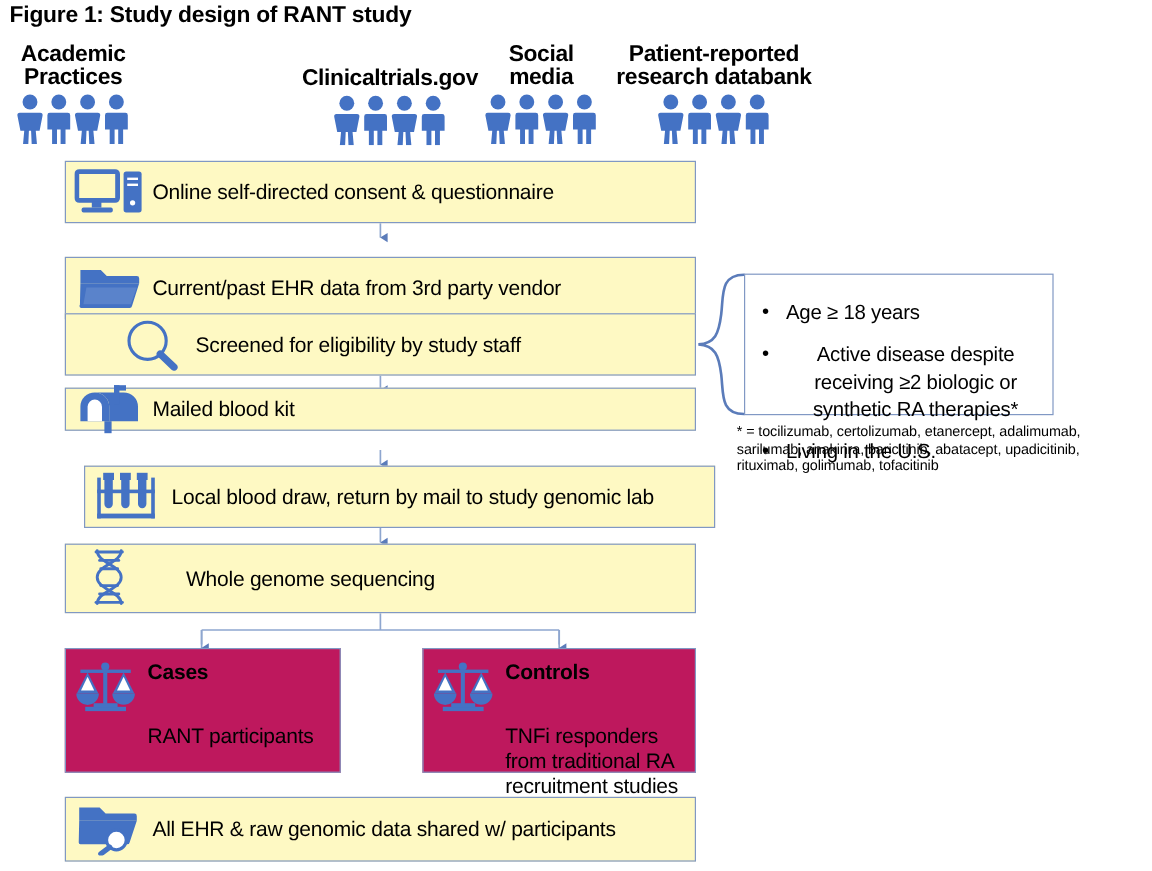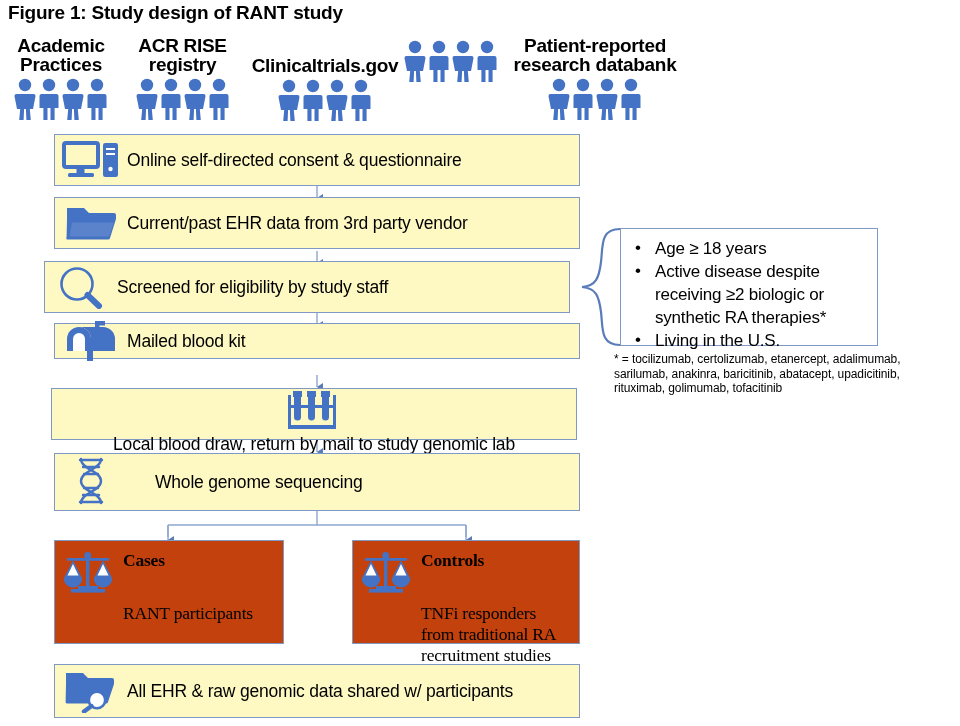--- a/index.html
+++ b/index.html
@@ -68,22 +68,21 @@
     line-height: 22px;
     letter-spacing: -0.2px;
     white-space: nowrap;
   }
 
   
   .outcome-box {
     position: absolute;
     box-sizing: border-box;
     border: 1.4px solid #8098c4;
-    background: #c2410c;
-    font-family: Liberation Serif, serif;
+    background: #be185d;
   }
   .outcome-inner {
     display: flex;
     align-items: flex-start;
     padding-top: 9px;
   }
   .outcome-text {
     font-size: 17.5px;
     line-height: 21px;
     letter-spacing: -0.2px;
@@ -110,20 +109,21 @@
     padding: 8px 6px 6px 10px;
     list-style: none;
   }
   .criteria-list li {
     position: relative;
     font-size: 17px;
     line-height: 23px;
     letter-spacing: -0.2px;
     padding-left: 24px;
     margin-bottom: 0px;
+    margin-top: 12px;
   }
   .criteria-list li::before {
     content: "\2022";
     position: absolute;
     left: 4px;
     top: -1px;
     font-size: 17px;
   }
   .footnote {
     position: absolute;
@@ -162,58 +162,42 @@
           <path d="M28.5 16h15a2 2 0 0 1 2 2v12h-3.9v12h-4.1V30h-3v12h-4.1V30H26.5V18a2 2 0 0 1 2-2z"></path>
           <circle cx="60" cy="7" r="6.2"></circle>
           <path d="M51.5 16h17a2 2 0 0 1 2 2.2L68 31h-3.2l1 11h-4.4l-0.5-11h-1.8L58.6 42h-4.4l1-11H52l-2.5-12.8A2 2 0 0 1 51.5 16z"></path>
           <circle cx="84" cy="7" r="6.2"></circle>
           <path d="M76.5 16h15a2 2 0 0 1 2 2v12h-3.9v12h-4.1V30h-3v12h-4.1V30H74.5V18a2 2 0 0 1 2-2z"></path>
         </g>
       </svg>
     </span>
   </div>
 
-  <div class="source-col" style="left:130px; top:36px; width:105px;">
-    <div class="source-label" style="white-space:pre-line;">ACR RISE
-registry</div>
-    <span class="people-icon">
-      <svg width="96" height="42" viewBox="0 0 96 42" xmlns="http://www.w3.org/2000/svg">
-        <g fill="#4472c4">
-          <circle cx="12" cy="7" r="6.2"></circle>
-          <path d="M3.5 16h17a2 2 0 0 1 2 2.2L20 31h-3.2l1 11h-4.4l-0.5-11h-1.8L10.6 42H6.2l1-11H4L1.5 18.2A2 2 0 0 1 3.5 16z"></path>
-          <circle cx="36" cy="7" r="6.2"></circle>
-          <path d="M28.5 16h15a2 2 0 0 1 2 2v12h-3.9v12h-4.1V30h-3v12h-4.1V30H26.5V18a2 2 0 0 1 2-2z"></path>
-          <circle cx="60" cy="7" r="6.2"></circle>
-          <path d="M51.5 16h17a2 2 0 0 1 2 2.2L68 31h-3.2l1 11h-4.4l-0.5-11h-1.8L58.6 42h-4.4l1-11H52l-2.5-12.8A2 2 0 0 1 51.5 16z"></path>
-          <circle cx="84" cy="7" r="6.2"></circle>
-          <path d="M76.5 16h15a2 2 0 0 1 2 2v12h-3.9v12h-4.1V30h-3v12h-4.1V30H74.5V18a2 2 0 0 1 2-2z"></path>
-        </g>
-      </svg>
-    </span>
-  </div>
 
   <div class="source-col" style="left:240px; top:56px; width:170px;">
     <div class="source-label" style="white-space:pre-line;">Clinicaltrials.gov</div>
     <span class="people-icon">
       <svg width="96" height="42" viewBox="0 0 96 42" xmlns="http://www.w3.org/2000/svg">
         <g fill="#4472c4">
           <circle cx="12" cy="7" r="6.2"></circle>
           <path d="M3.5 16h17a2 2 0 0 1 2 2.2L20 31h-3.2l1 11h-4.4l-0.5-11h-1.8L10.6 42H6.2l1-11H4L1.5 18.2A2 2 0 0 1 3.5 16z"></path>
           <circle cx="36" cy="7" r="6.2"></circle>
           <path d="M28.5 16h15a2 2 0 0 1 2 2v12h-3.9v12h-4.1V30h-3v12h-4.1V30H26.5V18a2 2 0 0 1 2-2z"></path>
           <circle cx="60" cy="7" r="6.2"></circle>
           <path d="M51.5 16h17a2 2 0 0 1 2 2.2L68 31h-3.2l1 11h-4.4l-0.5-11h-1.8L58.6 42h-4.4l1-11H52l-2.5-12.8A2 2 0 0 1 51.5 16z"></path>
           <circle cx="84" cy="7" r="6.2"></circle>
           <path d="M76.5 16h15a2 2 0 0 1 2 2v12h-3.9v12h-4.1V30h-3v12h-4.1V30H74.5V18a2 2 0 0 1 2-2z"></path>
         </g>
       </svg>
     </span>
   </div>
 
   <div class="source-col" style="left:403px; top:36px; width:96px;">
+    <div class="source-label" style="white-space:pre-line;">Social
+media</div>
     <span class="people-icon">
       <svg width="96" height="42" viewBox="0 0 96 42" xmlns="http://www.w3.org/2000/svg">
         <g fill="#4472c4">
           <circle cx="12" cy="7" r="6.2"></circle>
           <path d="M3.5 16h17a2 2 0 0 1 2 2.2L20 31h-3.2l1 11h-4.4l-0.5-11h-1.8L10.6 42H6.2l1-11H4L1.5 18.2A2 2 0 0 1 3.5 16z"></path>
           <circle cx="36" cy="7" r="6.2"></circle>
           <path d="M28.5 16h15a2 2 0 0 1 2 2v12h-3.9v12h-4.1V30h-3v12h-4.1V30H26.5V18a2 2 0 0 1 2-2z"></path>
           <circle cx="60" cy="7" r="6.2"></circle>
           <path d="M51.5 16h17a2 2 0 0 1 2 2.2L68 31h-3.2l1 11h-4.4l-0.5-11h-1.8L58.6 42h-4.4l1-11H52l-2.5-12.8A2 2 0 0 1 51.5 16z"></path>
           <circle cx="84" cy="7" r="6.2"></circle>
@@ -273,32 +257,32 @@
         <rect x="6" y="33" width="26" height="4" rx="1.6" fill="#4472c4"></rect>
         <rect x="41" y="3" width="15" height="34" rx="2.2" fill="#4472c4"></rect>
         <rect x="44" y="8" width="9" height="2" fill="#ffffff"></rect>
         <rect x="44" y="13" width="9" height="2" fill="#ffffff"></rect>
         <circle cx="48.5" cy="29" r="2.2" fill="#ffffff"></circle>
       </svg>
     </span>
     <span class="flow-label">Online self-directed consent &amp; questionnaire</span>
   </div>
 
-  <div class="flow-box" style="left:54px; top:197px; width:526px; height:52px;">
+  <div class="flow-box" style="left:54px; top:214px; width:526px; height:52px;">
     <span class="bicon" style="width:72px;">
       <svg width="54" height="40" viewBox="0 0 54 40" xmlns="http://www.w3.org/2000/svg">
         <path d="M3 5h17l5 5h25a2 2 0 0 1 2 2v4H3z" fill="#4472c4"></path>
         <path d="M3 16h49l-6 19a2 2 0 0 1-2 1.6H4A1.6 1.6 0 0 1 2.6 34z" fill="#4472c4"></path>
         <path d="M8 19.5h42l-5 14H5.5z" fill="#ffffff" opacity="0.12"></path>
       </svg>
     </span>
     <span class="flow-label">Current/past EHR data from 3rd party vendor</span>
   </div>
 
-  <div class="flow-box" style="left:44px; top:261px; width:526px; height:52px;">
+  <div class="flow-box" style="left:54px; top:261px; width:526px; height:52px;padding-left:36px;">
     <span class="bicon" style="width:72px;">
       <svg width="52" height="44" viewBox="0 0 52 44" xmlns="http://www.w3.org/2000/svg">
         <circle cx="22" cy="19" r="15.5" fill="none" stroke="#4472c4" stroke-width="2.6"></circle>
         <line x1="32.5" y1="30" x2="44" y2="41" stroke="#4472c4" stroke-width="6" stroke-linecap="round"></line>
       </svg>
     </span>
     <span class="flow-label">Screened for eligibility by study staff</span>
   </div>
 
   <div class="flow-box" style="left:54px; top:323px; width:526px; height:36px;">
@@ -308,21 +292,21 @@
         <path d="M14 8a12 12 0 0 1 12 12v12H2V20A12 12 0 0 1 14 8z" fill="#4472c4"></path>
         <path d="M14 14a6 6 0 0 1 6 6v12H8V20a6 6 0 0 1 6-6z" fill="#ffffff"></path>
         <rect x="30" y="2" width="4.5" height="16" fill="#4472c4"></rect>
         <rect x="30" y="2" width="10" height="4.5" fill="#4472c4"></rect>
         <rect x="22" y="32" width="6" height="10" fill="#4472c4"></rect>
       </svg>
     </span>
     <span class="flow-label">Mailed blood kit</span>
   </div>
 
-  <div class="flow-box" style="left:51px; top:388px; width:526px; height:52px;flex-direction:column;">
+  <div class="flow-box" style="left:70px; top:388px; width:526px; height:52px;">
     <span class="bicon" style="width:72px;">
       <svg width="54" height="44" viewBox="0 0 54 44" xmlns="http://www.w3.org/2000/svg">
         <g fill="#4472c4">
           <rect x="6" y="2" width="9" height="6"></rect>
           <rect x="20" y="2" width="9" height="6"></rect>
           <rect x="34" y="2" width="9" height="6"></rect>
           <path d="M7 8h7v20a3.5 3.5 0 0 1-7 0z"></path>
           <path d="M21 8h7v20a3.5 3.5 0 0 1-7 0z"></path>
           <path d="M35 8h7v20a3.5 3.5 0 0 1-7 0z"></path>
           <rect x="1" y="6" width="3" height="34"></rect>
@@ -423,21 +407,21 @@
         <circle cx="34" cy="31" r="8.2" fill="#ffffff" stroke="#4472c4" stroke-width="2.6"></circle>
         <line x1="28.5" y1="37" x2="21" y2="42.5" stroke="#4472c4" stroke-width="4.4" stroke-linecap="round"></line>
       </svg>
     </span>
     <span class="flow-label">All EHR &amp; raw genomic data shared w/ participants</span>
   </div>
 
   <div class="criteria-box" style="left:620px; top:228px; width:258px; height:118px;">
     <ul class="criteria-list">
       <li>Age ≥ 18 years</li>
-      <li style="white-space:pre-line;">Active disease despite
+      <li style="white-space:pre-line;text-align:center;">Active disease despite
 receiving ≥2 biologic or
 synthetic RA therapies*</li>
       <li>Living in the U.S.</li>
     </ul>
   </div>
 
   <div class="footnote" style="left:614px; top:352px; width:340px;">* = tocilizumab, certolizumab, etanercept, adalimumab,
 sarilumab, anakinra, baricitinib, abatacept, upadicitinib,
 rituximab, golimumab, tofacitinib</div>
 

